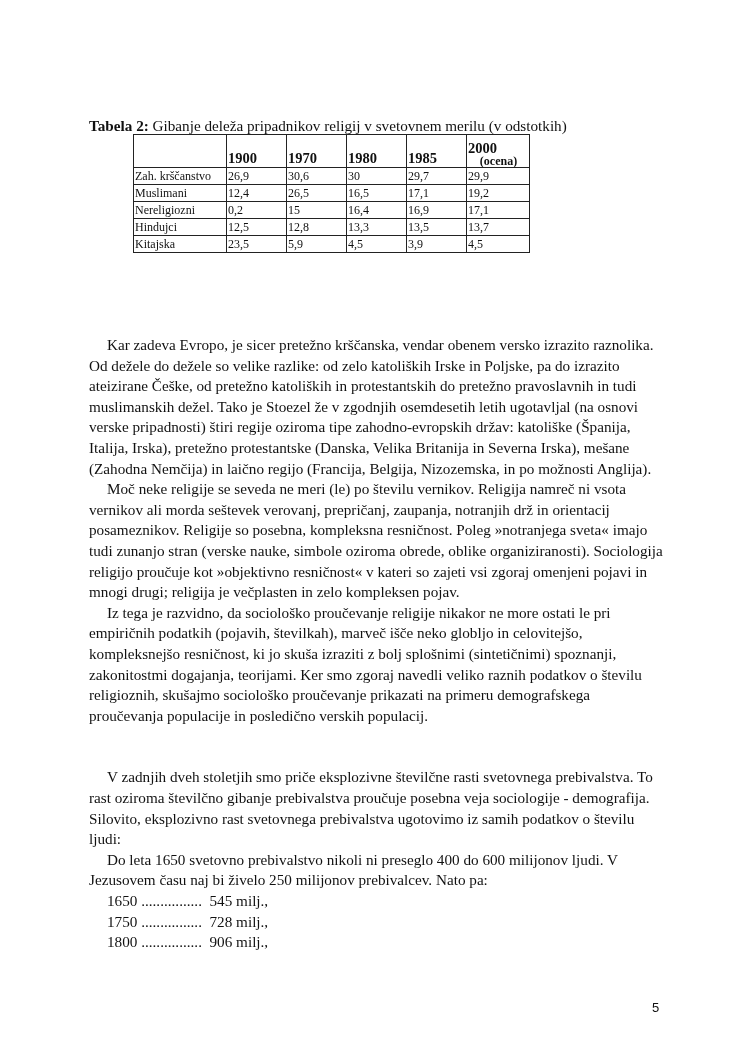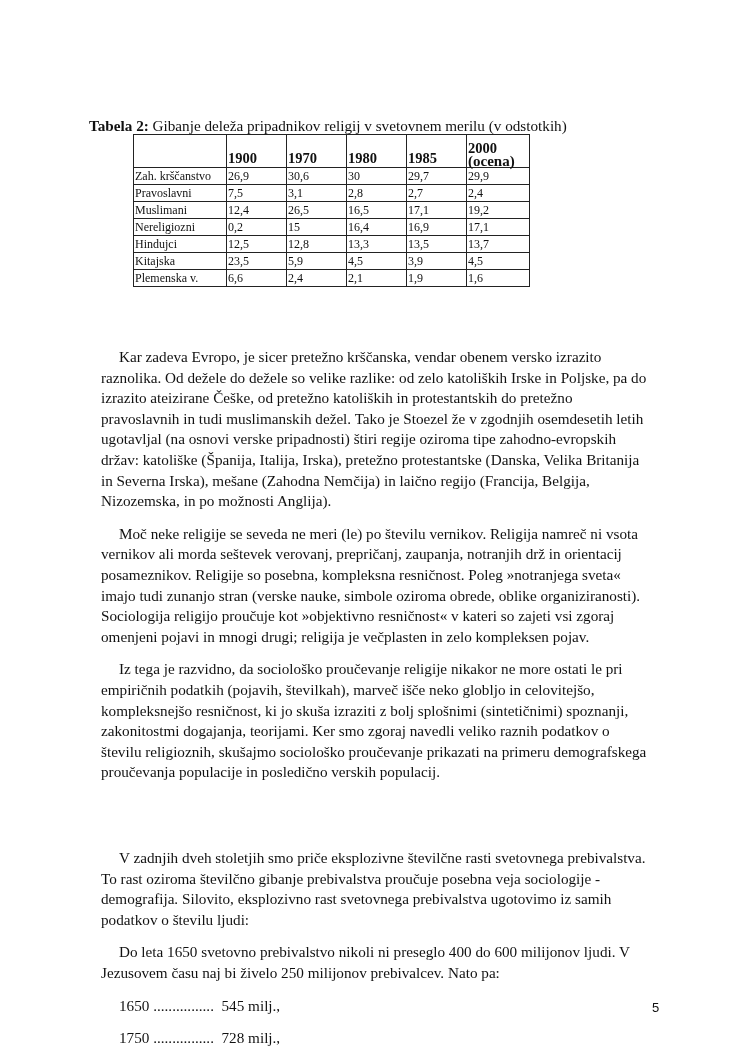--- a/index.html
+++ b/index.html
@@ -21,30 +21,30 @@
     }
     table.data td, table.data th {
       border: 1px solid #222;
       padding: 0 0 0 1px;
       height: 16px; line-height: 16px;
       vertical-align: bottom;
       text-align: left;
       font-weight: normal;
     }
     table.data th { height: 31px; font-weight: bold; font-size: 14.5px; line-height: 15px; padding-bottom: 1px; }
-    table.data th .sub { display: block; font-size: 15px; line-height: 10px; font-weight: bold; }
+    table.data th .sub { display: block; font-size: 12px; line-height: 10px; font-weight: bold; text-align: center; }
     table.data th .yr-top { display:block; line-height: 15px; }
     col.c0 { width: 93px; }
     col.cn { width: 60px; }
     col.clast { width: 63px; }
     .body-text {
       position: absolute; left: 89px; top: 335px; width: 575px;
       font-size: 15.2px; line-height: 20.6px;
     }
-    .body-text p { margin: 12px; text-indent: 18px; text-align: left; }
+    .body-text p { margin: 0; text-indent: 18px; text-align: left; }
     .body-text .blank { height: 20.6px; }
     .body-text .list-line { text-indent: 0; padding-left: 18px; white-space: pre; }
     .page-number {
       position: absolute; left: 652px; top: 1000px;
       font-family: "Liberation Sans", "DejaVu Sans", sans-serif;
       font-size: 13px;
     }
   </style>
 </head>
 <body>
@@ -76,28 +76,20 @@
     </tr>
     <tr>
       <td>Zah. krščanstvo</td>
       <td>26,9</td>
       <td>30,6</td>
       <td>30</td>
       <td>29,7</td>
       <td>29,9</td>
     </tr>
     <tr>
-      <td>Pravoslavni</td>
-      <td>7,5</td>
-      <td>3,1</td>
-      <td>2,8</td>
-      <td>2,7</td>
-      <td>2,4</td>
-    </tr>
-    <tr>
       <td>Muslimani</td>
       <td>12,4</td>
       <td>26,5</td>
       <td>16,5</td>
       <td>17,1</td>
       <td>19,2</td>
     </tr>
     <tr>
       <td>Nereligiozni</td>
       <td>0,2</td>
@@ -115,28 +107,20 @@
       <td>13,7</td>
     </tr>
     <tr>
       <td>Kitajska</td>
       <td>23,5</td>
       <td>5,9</td>
       <td>4,5</td>
       <td>3,9</td>
       <td>4,5</td>
     </tr>
-    <tr>
-      <td>Plemenska v.</td>
-      <td>6,6</td>
-      <td>2,4</td>
-      <td>2,1</td>
-      <td>1,9</td>
-      <td>1,6</td>
-    </tr>
   </tbody>
     </table>
 
   <div class="body-text">
     <p>Kar zadeva Evropo, je sicer pretežno krščanska, vendar obenem versko izrazito raznolika. Od dežele do dežele so velike razlike: od zelo katoliških Irske in Poljske, pa do izrazito ateizirane Češke, od pretežno katoliških in protestantskih do pretežno pravoslavnih in tudi muslimanskih dežel. Tako je Stoezel že v zgodnjih osemdesetih letih ugotavljal (na osnovi verske pripadnosti) štiri regije oziroma tipe zahodno-evropskih držav: katoliške (Španija, Italija, Irska), pretežno protestantske (Danska, Velika Britanija in Severna Irska), mešane (Zahodna Nemčija) in laično regijo (Francija, Belgija, Nizozemska, in po možnosti Anglija).</p>
     <p>Moč neke religije se seveda ne meri (le) po številu vernikov. Religija namreč ni vsota vernikov ali morda seštevek verovanj, prepričanj, zaupanja, notranjih drž in orientacij posameznikov. Religije so posebna, kompleksna resničnost. Poleg »notranjega sveta« imajo tudi zunanjo stran (verske nauke, simbole oziroma obrede, oblike organiziranosti). Sociologija religijo proučuje kot »objektivno resničnost« v kateri so zajeti vsi zgoraj omenjeni pojavi in mnogi drugi; religija je večplasten in zelo kompleksen pojav.</p>
     <p>Iz tega je razvidno, da sociološko proučevanje religije nikakor ne more ostati le pri empiričnih podatkih (pojavih, številkah), marveč išče neko globljo in celovitejšo, kompleksnejšo resničnost, ki jo skuša izraziti z bolj splošnimi (sintetičnimi) spoznanji, zakonitostmi dogajanja, teorijami. Ker smo zgoraj navedli veliko raznih podatkov o številu religioznih, skušajmo sociološko proučevanje prikazati na primeru demografskega proučevanja populacije in posledično verskih populacij.</p>
     <div class="blank"></div>
     <div class="blank"></div>
     <p>V zadnjih dveh stoletjih smo priče eksplozivne številčne rasti svetovnega prebivalstva. To rast oziroma številčno gibanje prebivalstva proučuje posebna veja sociologije - demografija. Silovito, eksplozivno rast svetovnega prebivalstva ugotovimo iz samih podatkov o številu ljudi:</p>

